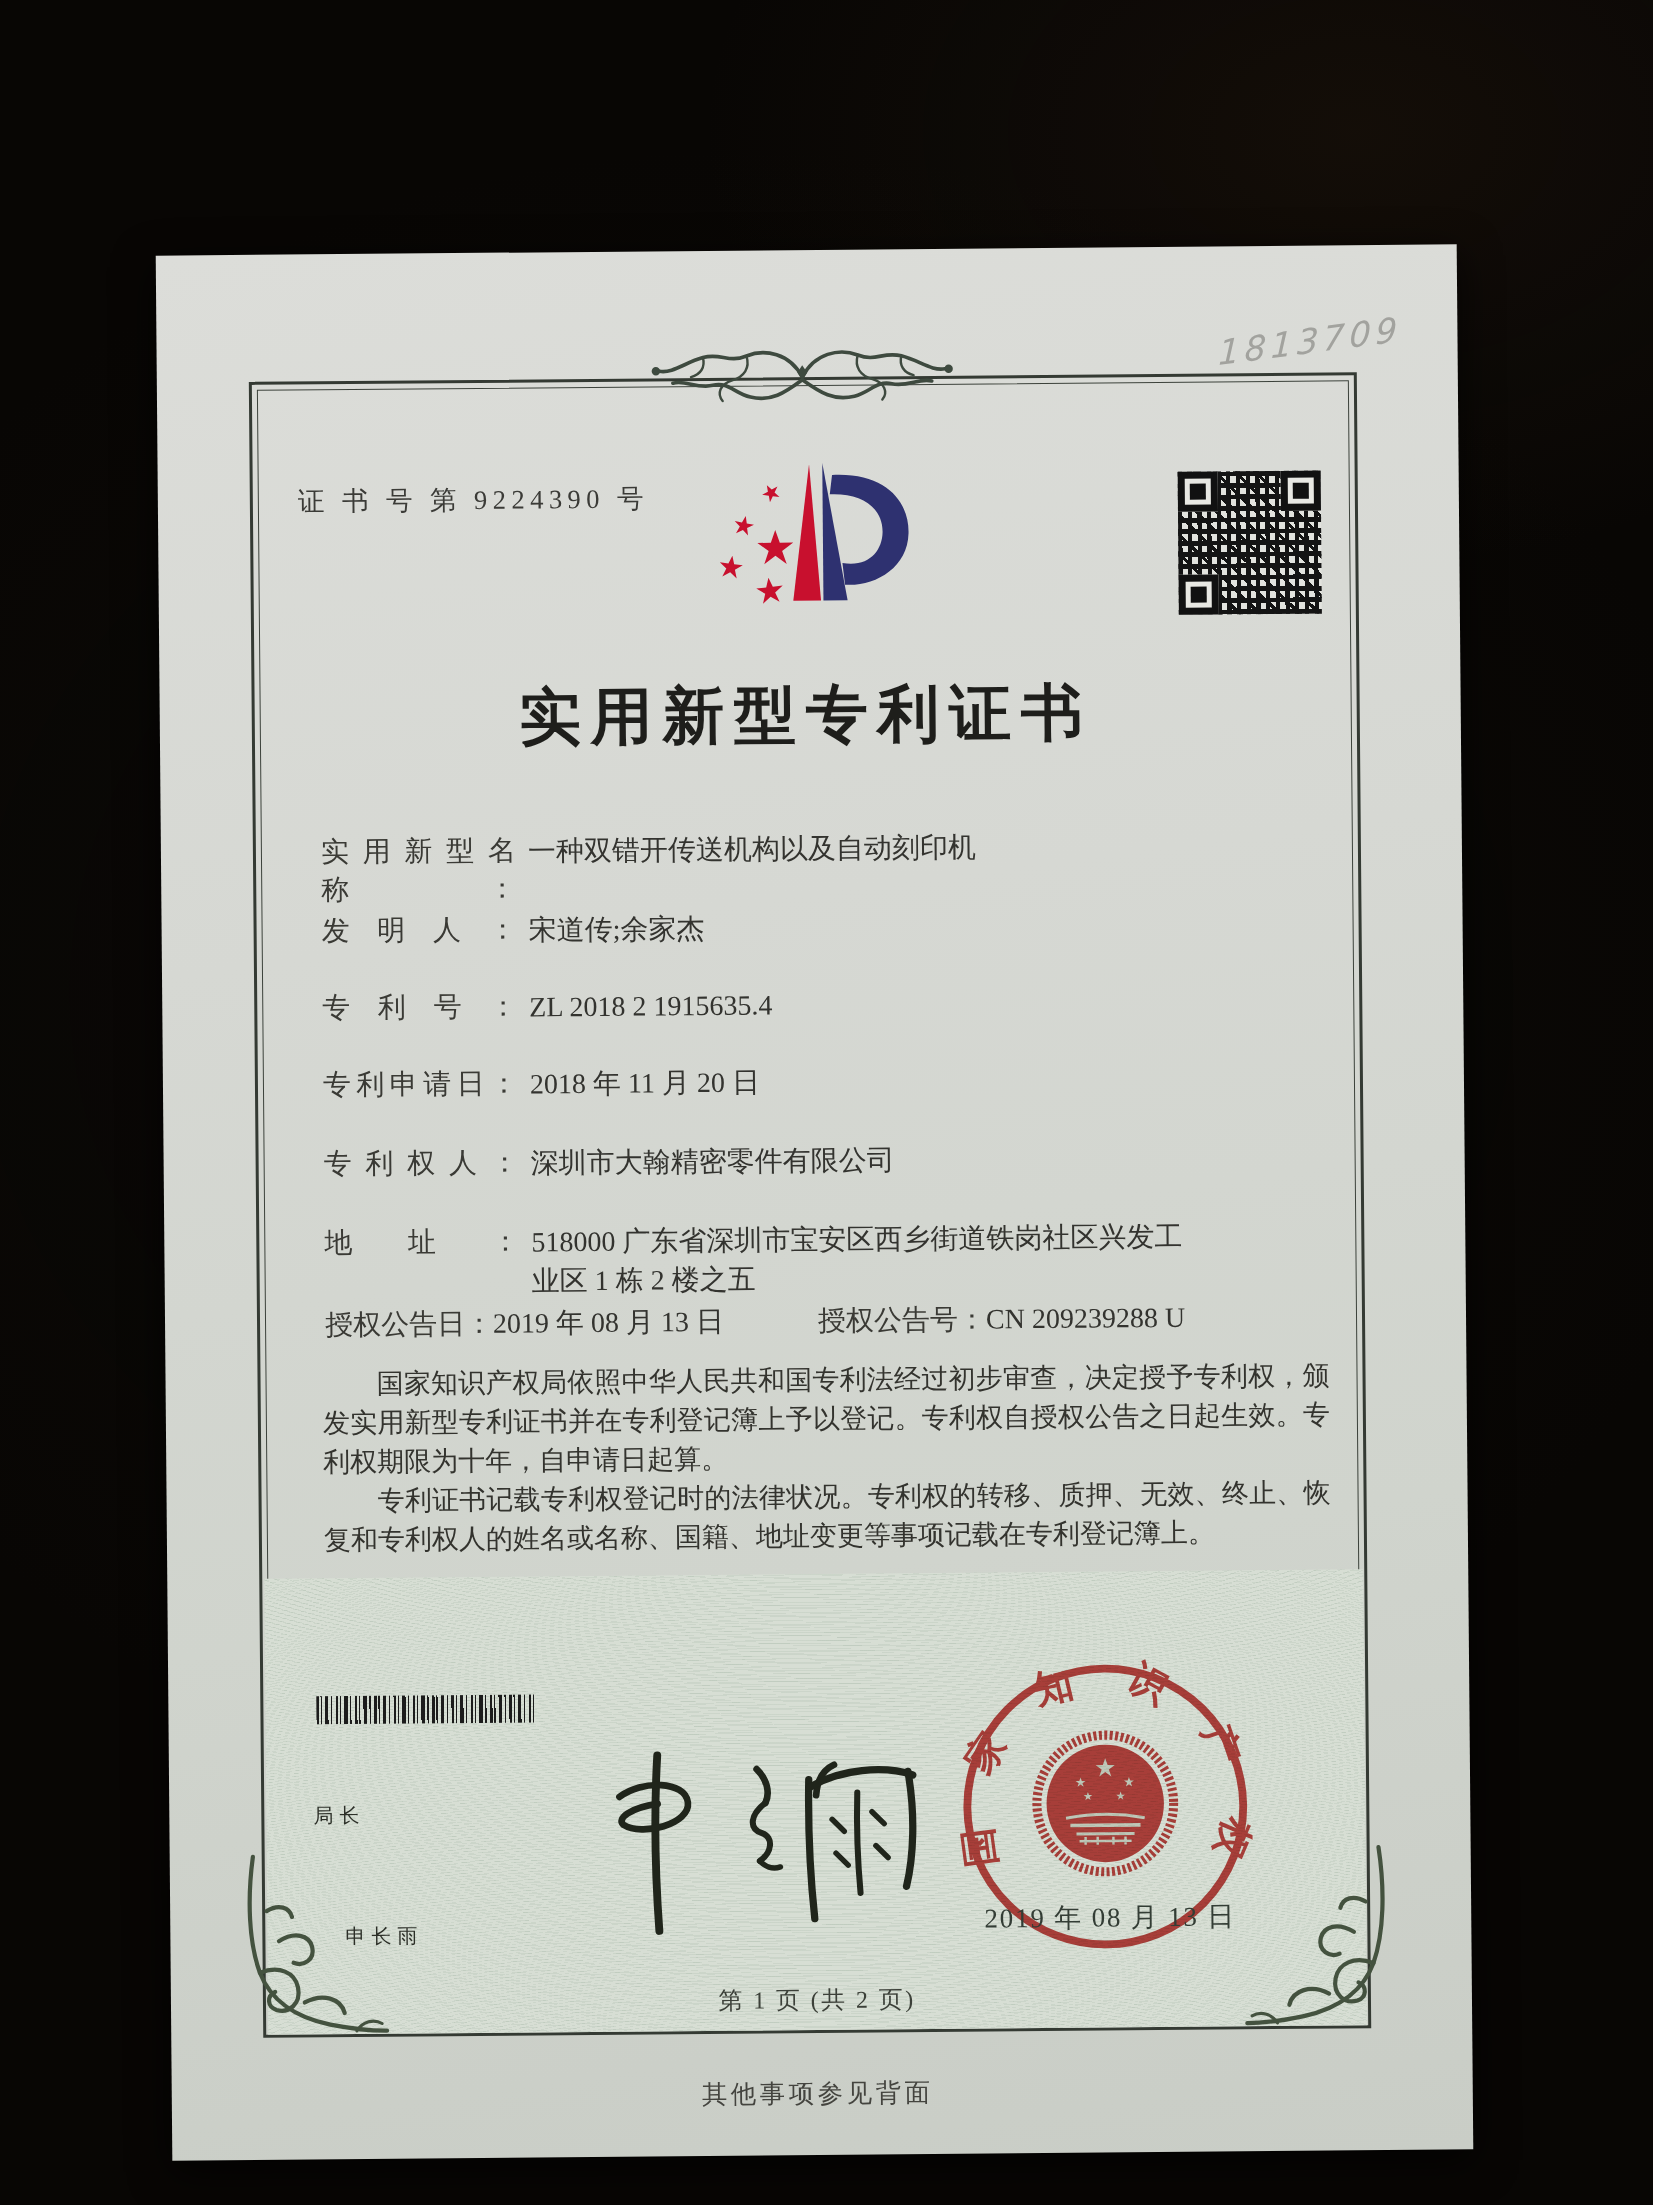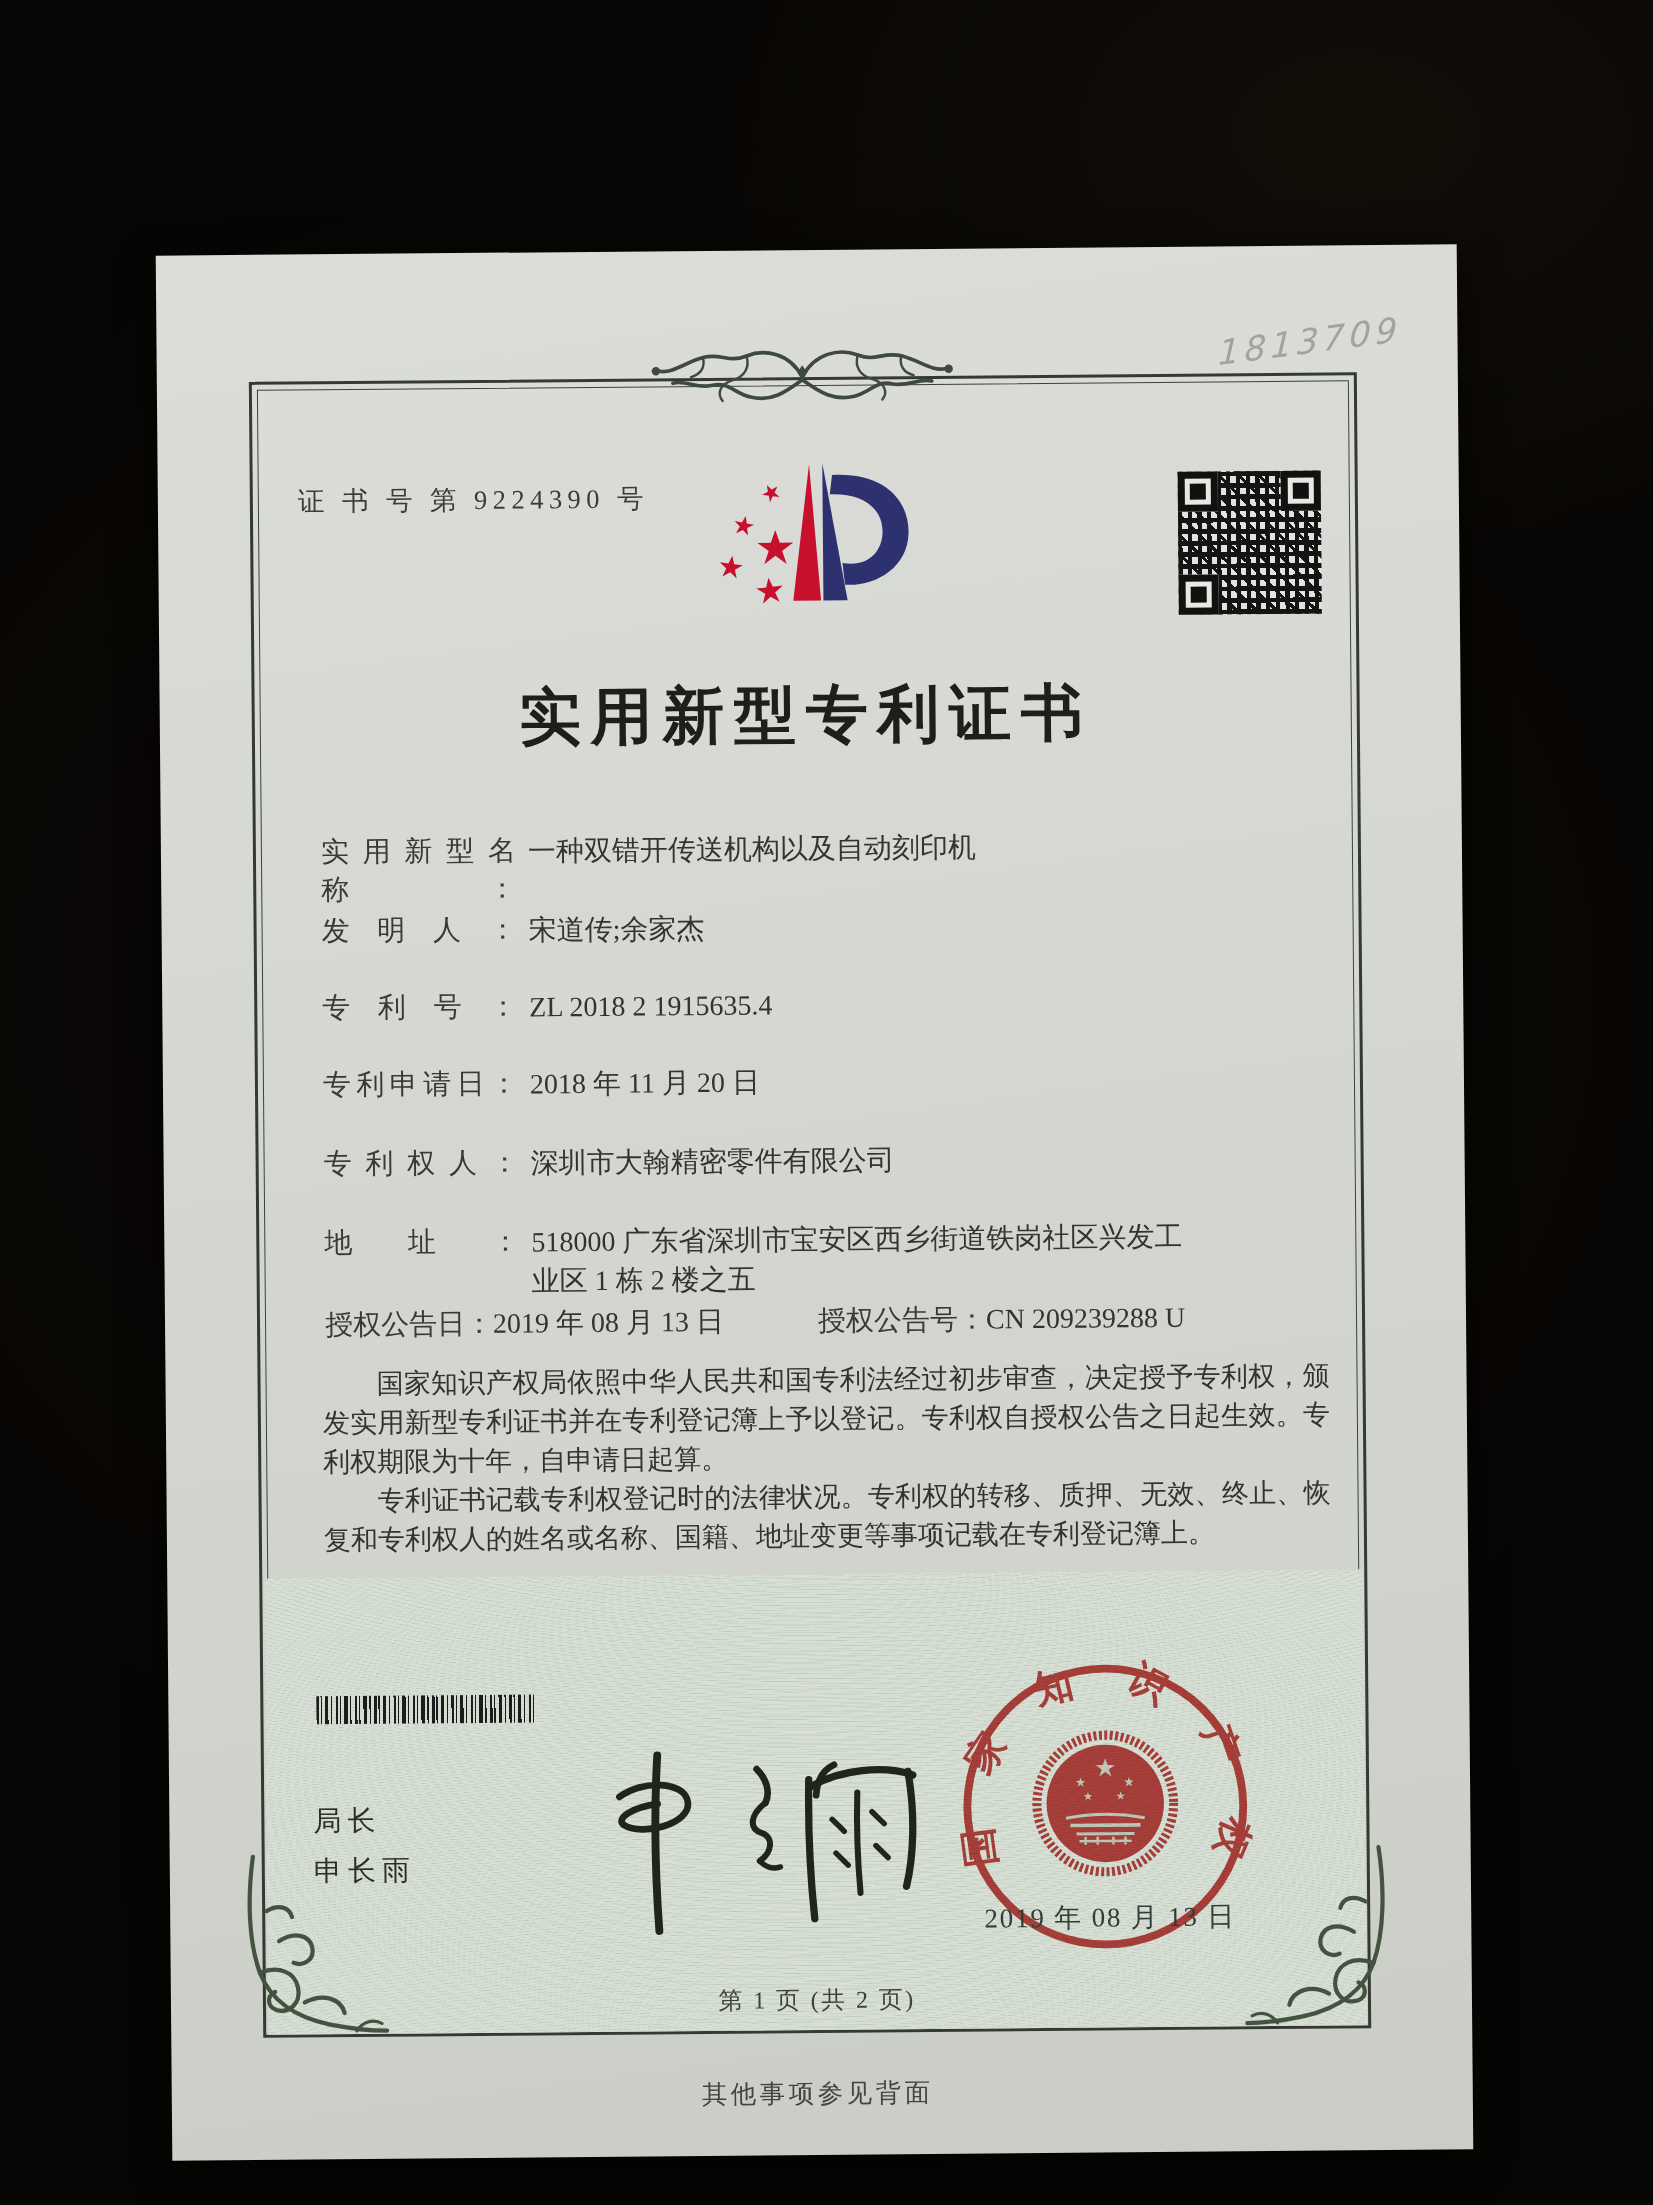--- a/index.html
+++ b/index.html
@@ -74,22 +74,22 @@
   }
   .paras p{margin:0;text-indent:2em;}
   .barcode{
     position:absolute;left:148px;top:1442px;width:219px;height:28px;
     background:repeating-linear-gradient(90deg,
       #1c1c1c 0 2.4px,transparent 2.4px 4.2px,
       #1c1c1c 4.2px 5.4px,transparent 5.4px 8.5px,
       #1c1c1c 8.5px 12px,transparent 12px 14.5px,
       #1c1c1c 14.5px 15.7px,transparent 15.7px 19.3px);
   }
-  .dirlabel{position:absolute;left:144px;font-size:28px;color:#2c2f28;letter-spacing:6px;}
-  .d1{top:1548px;} .d2{top:1598px;}
+  .dirlabel{position:absolute;left:144px;font-size:20px;color:#2c2f28;letter-spacing:6px;}
+  .d1{top:1548px;} .d2{top:1669px;margin-left:31px;}
   .sig{position:absolute;left:417px;top:1487px;width:351px;height:206px;}
   .seal{position:absolute;left:789px;top:1412px;width:294px;height:294px;mix-blend-mode:multiply;}
   .sealdate{
     position:absolute;left:804px;top:1652px;width:272px;text-align:center;
     font-size:27px;color:#333d35;letter-spacing:1.8px;z-index:5;
   }
   .pagenote{
     position:absolute;left:92px;top:1734px;width:1108px;text-align:center;
     font-size:24px;color:#3c4039;letter-spacing:2.4px;
   }

